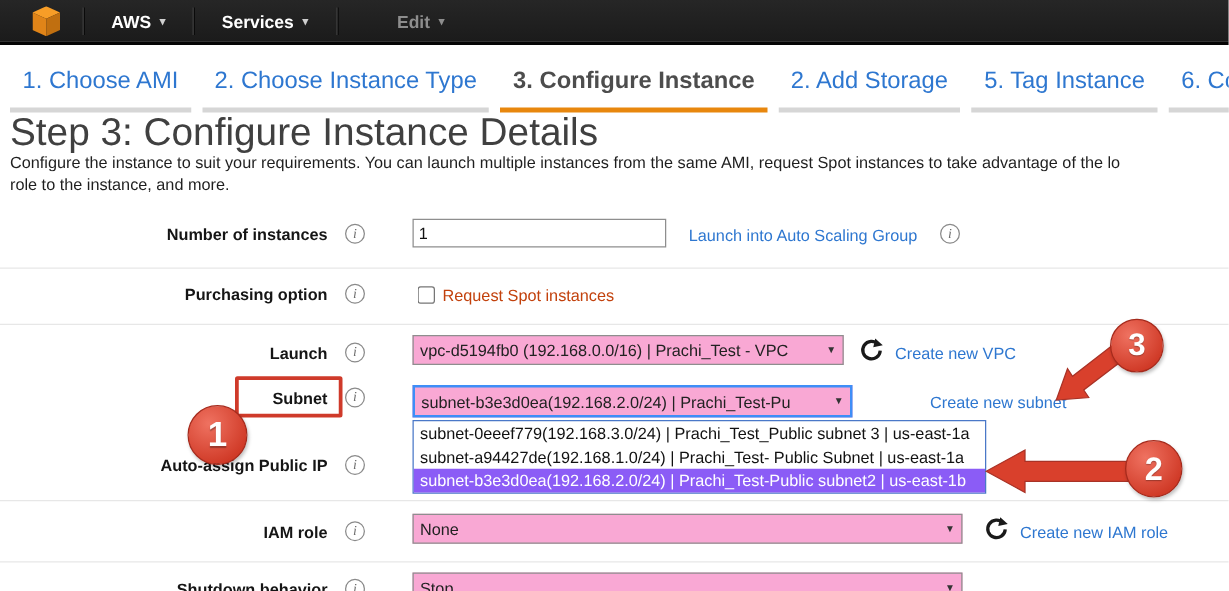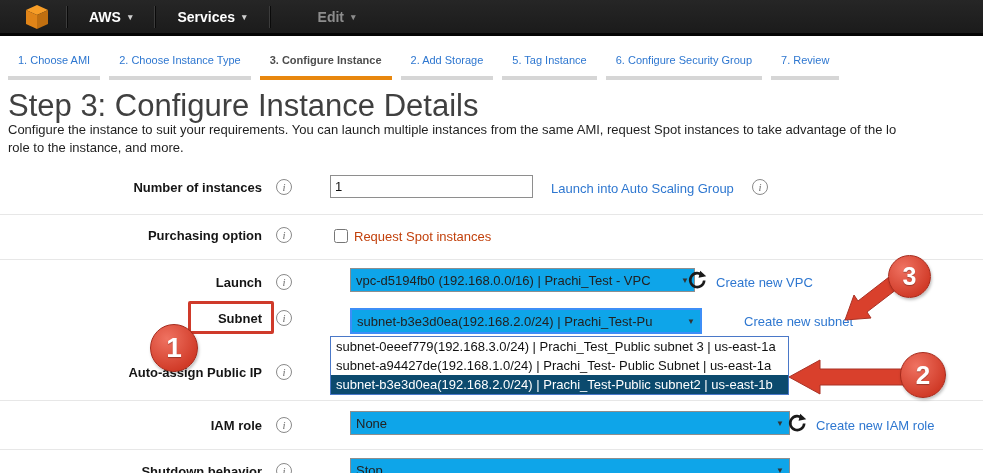--- a/index.html
+++ b/index.html
@@ -22,21 +22,21 @@
     padding:0 22px; color:#fff; font-weight:bold; font-size:14px;
     display:flex; align-items:center; gap:7px; height:33px; cursor:pointer;
   }
   .topbar .menu-item .caret { font-size:9px; color:#cfcfcf; }
   .topbar .menu-item.disabled { color:#8d8d8d;padding-left:48px; }
   .topbar .menu-item.disabled .caret { color:#8d8d8d; }
 
   
   .tabs { position:absolute; left:8px; top:46px; display:flex; }
   .tab {
-    padding:8px 10px 10px; margin-right:9px; font-size:11px; color:#2e77d0;
+    padding:8px 10px 10px; margin-right:9px; font-size:19px; color:#2e77d0;
     border-bottom:4px solid #d6d6d6; white-space:nowrap; cursor:pointer;
   }
   .tab.active { color:#4d4d4d; font-weight:bold; border-bottom-color:#e8870e; }
 
   
   .page-title { position:absolute; left:8px; top:88px; font-size:31px; font-weight:normal; color:#404040; white-space:nowrap; }
   .desc-line { position:absolute; left:8px; width:983px; font-size:13px; color:#1f1f1f; white-space:nowrap; overflow:hidden; }
   .desc-1 { top:122px; } .desc-2 { top:140px; }
 
   
@@ -46,38 +46,38 @@
     color:#6e6e6e; font-family:"Liberation Serif", serif; font-style:italic; font-size:11px;
     display:flex; align-items:center; justify-content:center; cursor:pointer; background:#fff;
   }
   .divider { position:absolute; left:0; width:983px; height:1px; background:#e7e7e7; }
   .text-input {
     position:absolute; left:330px; width:203px; height:23px; border:1px solid #8e8e8e;
     font-size:13px; padding:0 4px; font-family:"Liberation Sans", sans-serif; color:#111;
   }
   .link { position:absolute; color:#2e77d0; text-decoration:none; white-space:nowrap; cursor:pointer; }
   .fake-select {
-    position:absolute; left:330px; height:24px; background:#0ea5e9; border:1px solid #8e8e8e;
-    display:flex; align-items:center; padding:0 20px 0 5px; white-space:nowrap; overflow:hidden; cursor:pointer;margin-left:20px;
+    position:absolute; left:330px; height:24px; background:#f9a8d4; border:1px solid #8e8e8e;
+    display:flex; align-items:center; padding:0 20px 0 5px; white-space:nowrap; overflow:hidden; cursor:pointer;
   }
   .fake-select .sel-arrow {
     position:absolute; right:5px; top:50%; transform:translateY(-50%); font-size:8px; color:#333;
   }
   .fake-select.focused { border:2px solid #3e8ef7; }
   .checkbox { position:absolute; left:334px; width:14px; height:14px; cursor:pointer; }
   .cb-label { position:absolute; left:354px; color:#c2410c; }
   .refresh-btn { position:absolute; width:20px; height:20px; cursor:pointer; }
 
   
   .dropdown {
     position:absolute; left:330px; top:336px; width:459px; background:#fff;
     border:1px solid #4a78c8; z-index:4;
   }
   .dd-option { height:19px; line-height:19px; padding:0 5px; white-space:nowrap; overflow:hidden; color:#111; cursor:pointer; }
-  .dd-option.selected { background:#0c4a6e; color:#fff; }
+  .dd-option.selected { background:#8b5cf6; color:#fff; }
 
   
   .anno-box {
     position:absolute; left:188px; top:301px; width:86px; height:33px;
     border:3px solid #cf3a2a; border-radius:2px; z-index:5; pointer-events:none;
   }
   .badge {
     position:absolute; border-radius:50%; z-index:7; pointer-events:none;
     background:radial-gradient(circle at 35% 30%, #ef7261, #d03a27 75%);
     border:1px solid #a52a1c; color:#fff; font-weight:bold;

